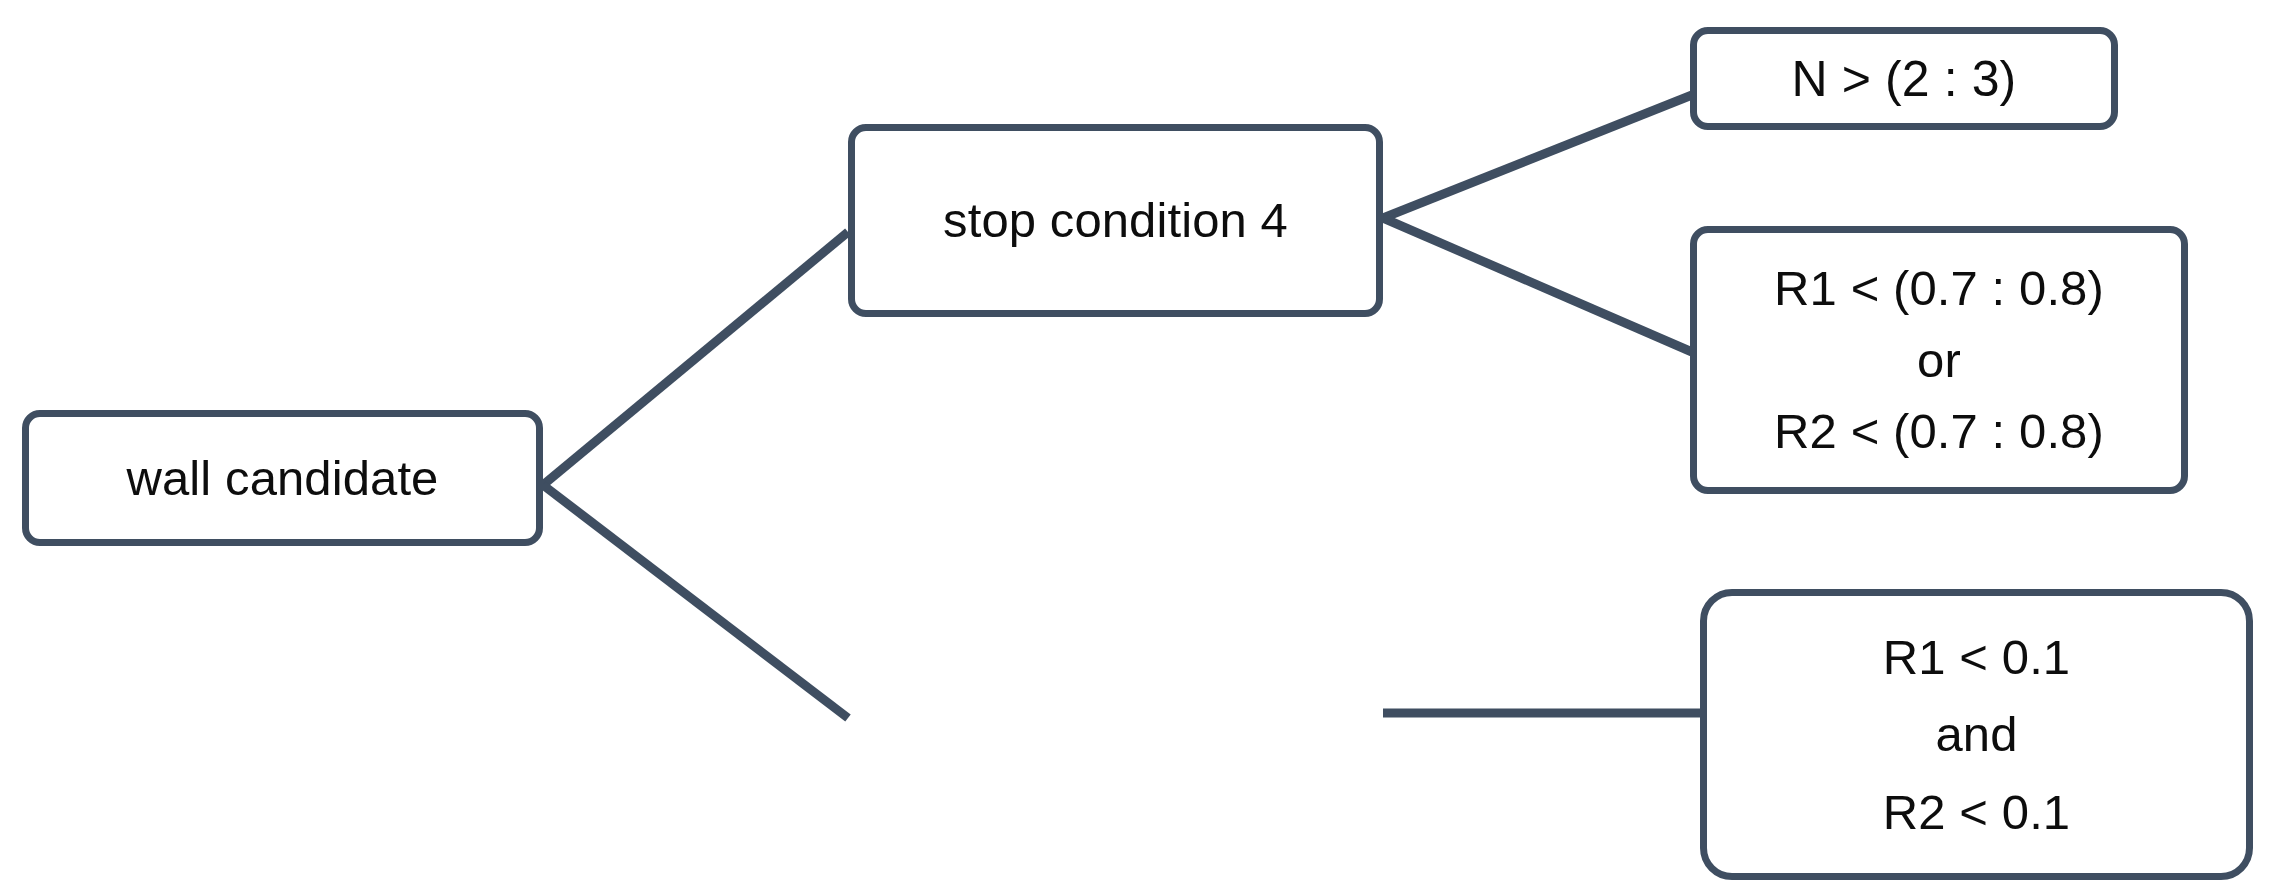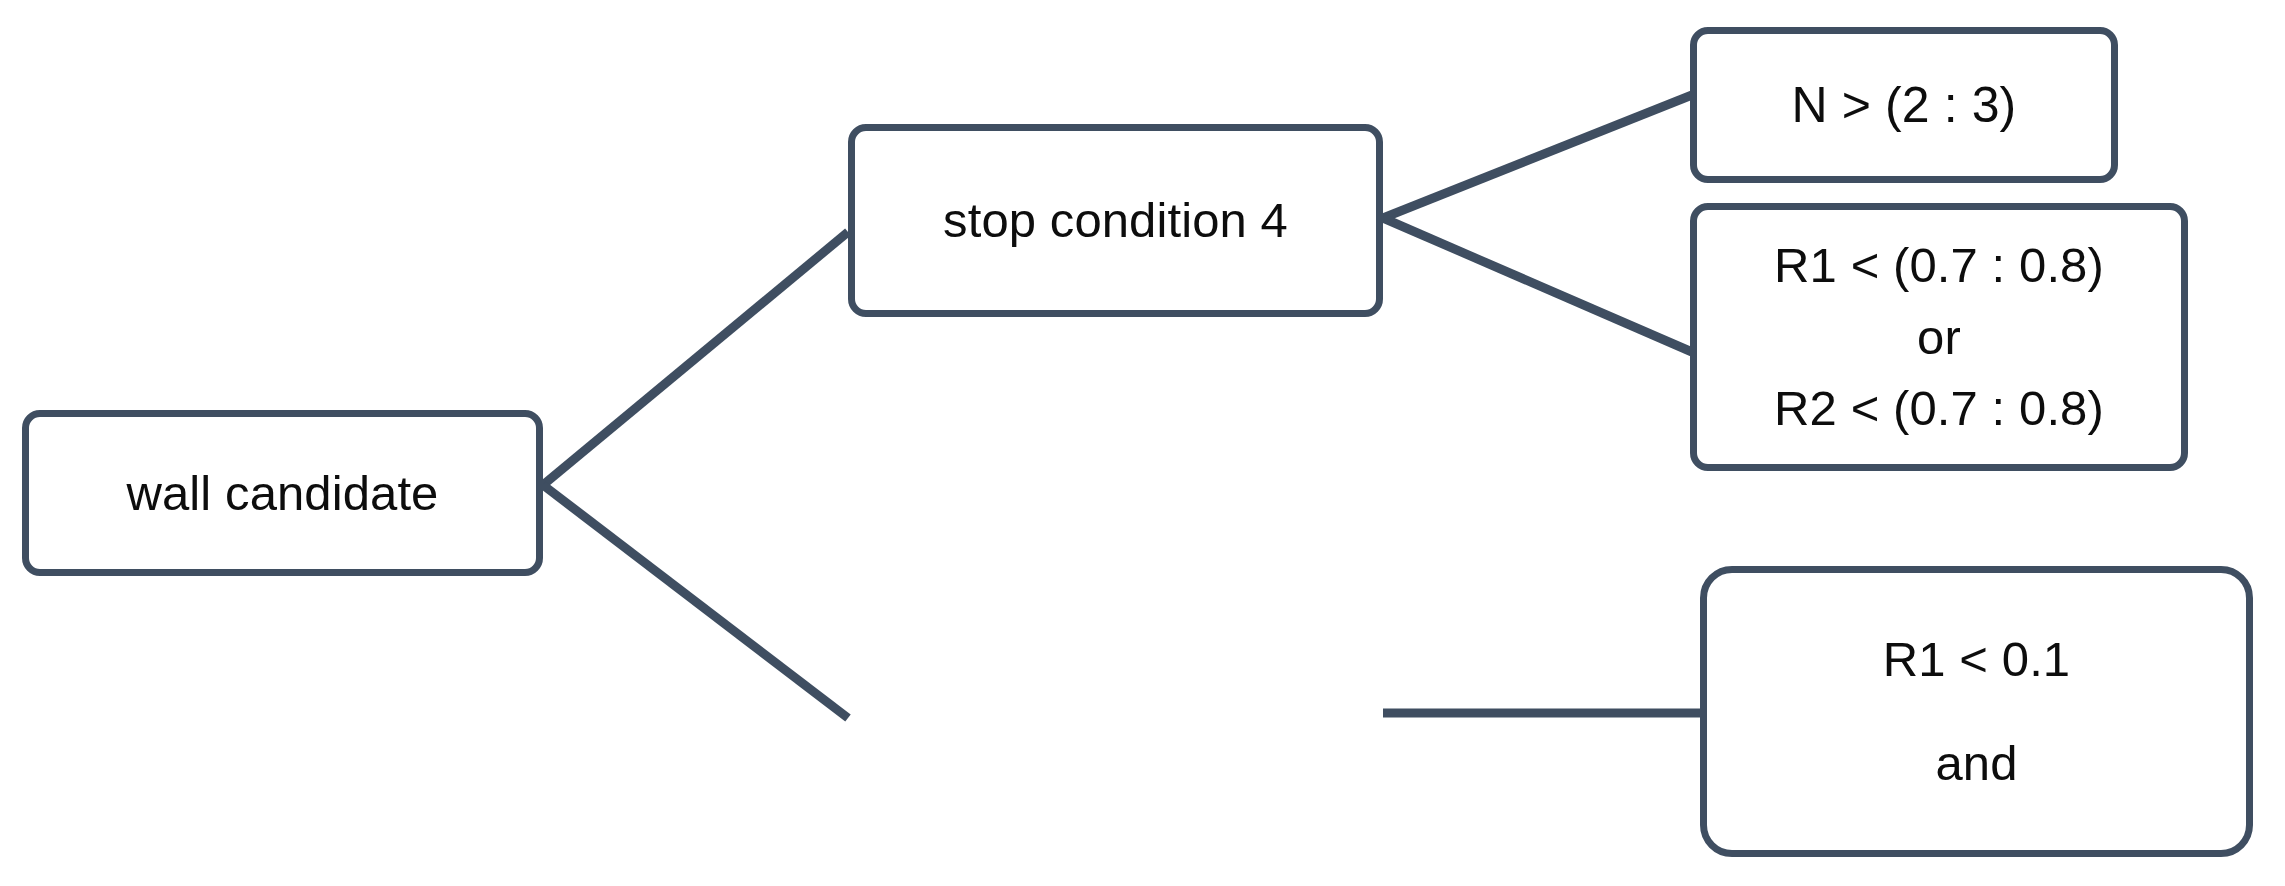--- a/index.html
+++ b/index.html
@@ -41,27 +41,28 @@
     letter-spacing: 0.1px;
     z-index: 2;
   }
   .node .line {
     display: block;
     white-space: nowrap;
   }
   .node.multiline {
     justify-content: space-evenly;
     padding: 10px 0;
+    margin-top: 23px;
   }
 
   
-  #node-wall-candidate  { left: 22px;   top: 410px; width: 521px; height: 166px; }
+  #node-wall-candidate  { left: 22px;   top: 410px; width: 521px; height: 136px; }
   #node-stop-condition-1{ left: 848px;  top: 124px; width: 535px; height: 193px; }
   #node-stop-condition-2{ left: 848px;  top: 622px; width: 535px; height: 191px; }
-  #node-n-threshold     { left: 1690px; top: 27px;  width: 428px; height: 156px; font-size: 50px; }
+  #node-n-threshold     { left: 1690px; top: 27px;  width: 428px; height: 103px; font-size: 50px; }
   #node-r-or            { left: 1690px; top: 203px; width: 498px; height: 268px; }
   #node-r-and           { left: 1700px; top: 566px; width: 553px; height: 291px; border-radius: 32px; }
 </style>
 </head>
 <body>
 
 <div id="canvas">
 
   <svg id="edges" viewBox="0 0 2285 886" width="2285" height="886" xmlns="http://www.w3.org/2000/svg">
     <g fill="none" stroke="#3f4e61" stroke-width="9" stroke-linecap="butt" stroke-linejoin="miter">
@@ -88,15 +89,16 @@
 
   <div class="node multiline" id="node-r-or">
     <span class="line">R1 &lt; (0.7 : 0.8)</span>
     <span class="line">or</span>
     <span class="line">R2 &lt; (0.7 : 0.8)</span>
   </div>
 
   <div class="node multiline" id="node-r-and">
     <span class="line">R1 &lt; 0.1</span>
     <span class="line">and</span>
+    <span class="line">R2 &lt; 0.1</span>
   </div>
 
 </div>
 
 </body></html>

